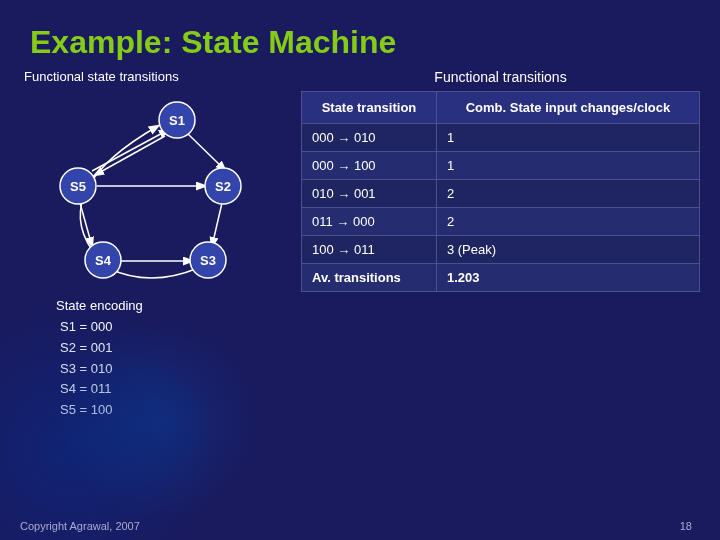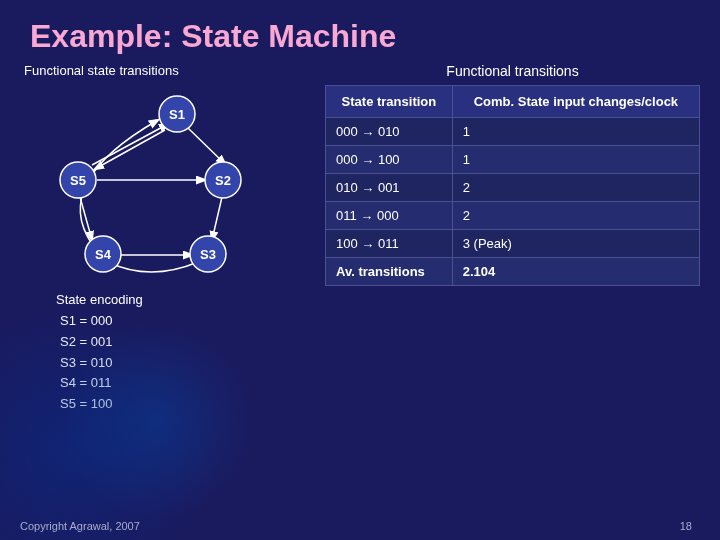--- a/index.html
+++ b/index.html
@@ -17,22 +17,22 @@
     .bg-circle {
       position: absolute;
       border-radius: 50%;
       background: radial-gradient(circle, rgba(0,50,150,0.4) 0%, transparent 70%);
       pointer-events: none;
     }
 
     .page-title {
       font-size: 32px;
       font-weight: bold;
-      color: #f9a8d4;
-      padding: 18px 30px 8px 30px;
+      color: #84cc16;
+      padding: 24px 30px 8px 30px;
     }
 
     .content-area {
       display: flex;
       padding: 0 20px 0 20px;
       gap: 1px;
     }
 
     
     .left-panel {
@@ -58,21 +58,20 @@
       font-size: 13px;
       color: white;
       line-height: 1.6;
       padding-left: 40px;
       margin-top: 4px;
     }
 
     
     .right-panel {
       flex: 1;
-      margin-left: 24px;
     }
 
     .functional-transitions-label {
       text-align: center;
       font-size: 14px;
       color: white;
       margin-bottom: 6px;
     }
 
     table {
@@ -217,21 +216,21 @@
           <tr>
             <td>011 → 000</td>
             <td>2</td>
           </tr>
           <tr>
             <td>100 → 011</td>
             <td>3 (Peak)</td>
           </tr>
           <tr class="av-row">
             <td>Av. transitions</td>
-            <td>2.104</td>
+            <td>1.203</td>
           </tr>
         </tbody>
     </table>
   </div>
 </div>
 
 <div class="footer">
   <span>Copyright Agrawal, 2007</span>
   <span>18</span>
 </div>

